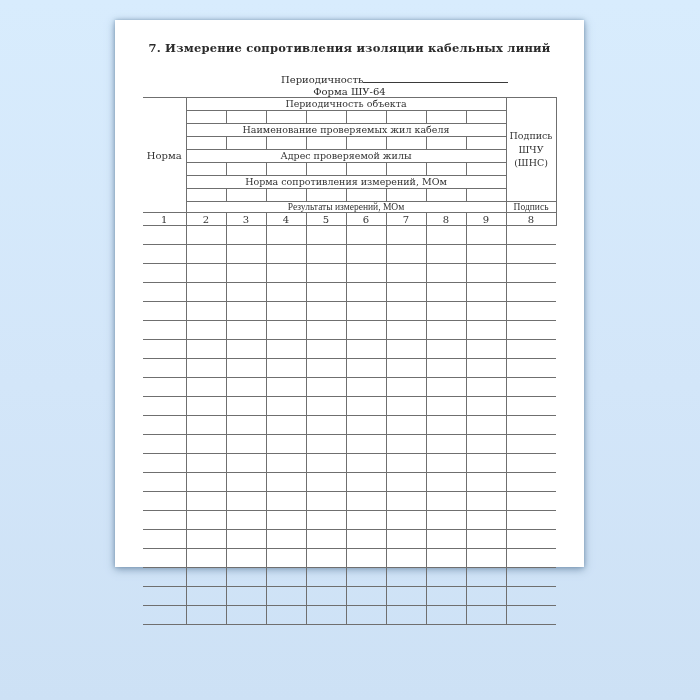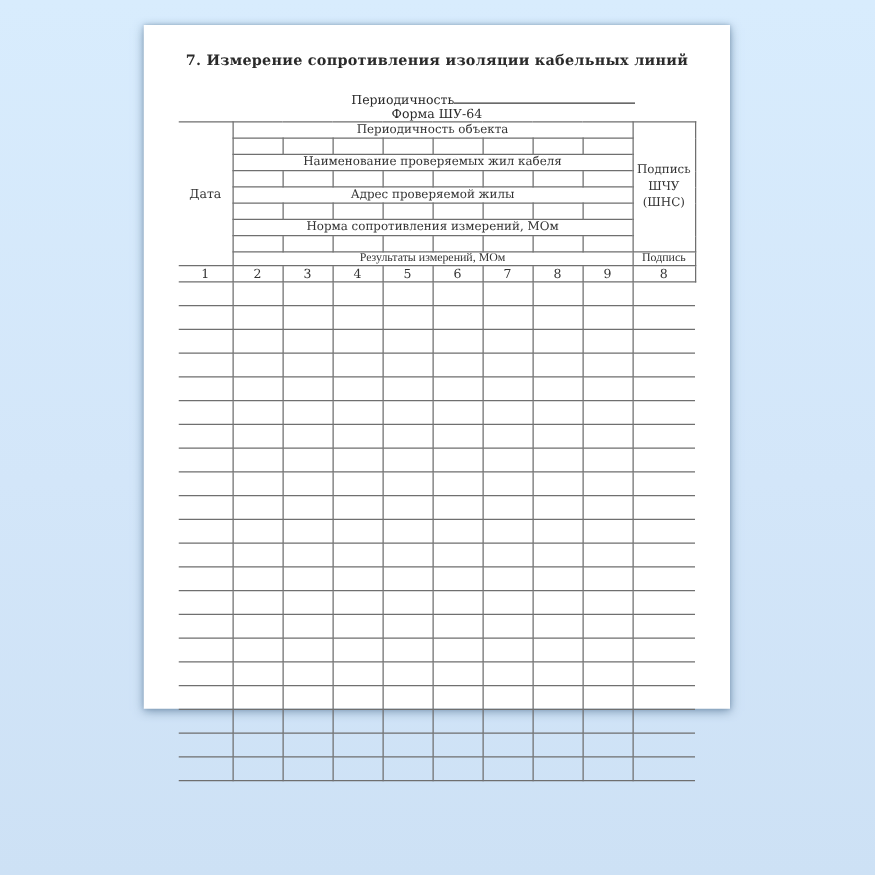--- a/index.html
+++ b/index.html
@@ -69,21 +69,21 @@
         <col style="width:40px">
         <col style="width:40px">
       <col style="width:40px">
         <col style="width:40px">
         <col style="width:40px">
         <col style="width:40px">
       <col style="width:50px">
     </colgroup>
     <tbody>
       <tr class="h-row">
-        <td class="cell-date" rowspan="9">Дата</td>
+        <td class="cell-date" rowspan="9">Норма</td>
         <td colspan="8">Периодичность объекта</td>
         <td class="cell-sign" rowspan="8">
           <div>Подпись</div>
           <div>ШЧУ</div>
           <div>(ШНС)</div>
         </td>
       </tr>
       <tr class="h-row fill-row">
           <td></td>
           <td></td>

